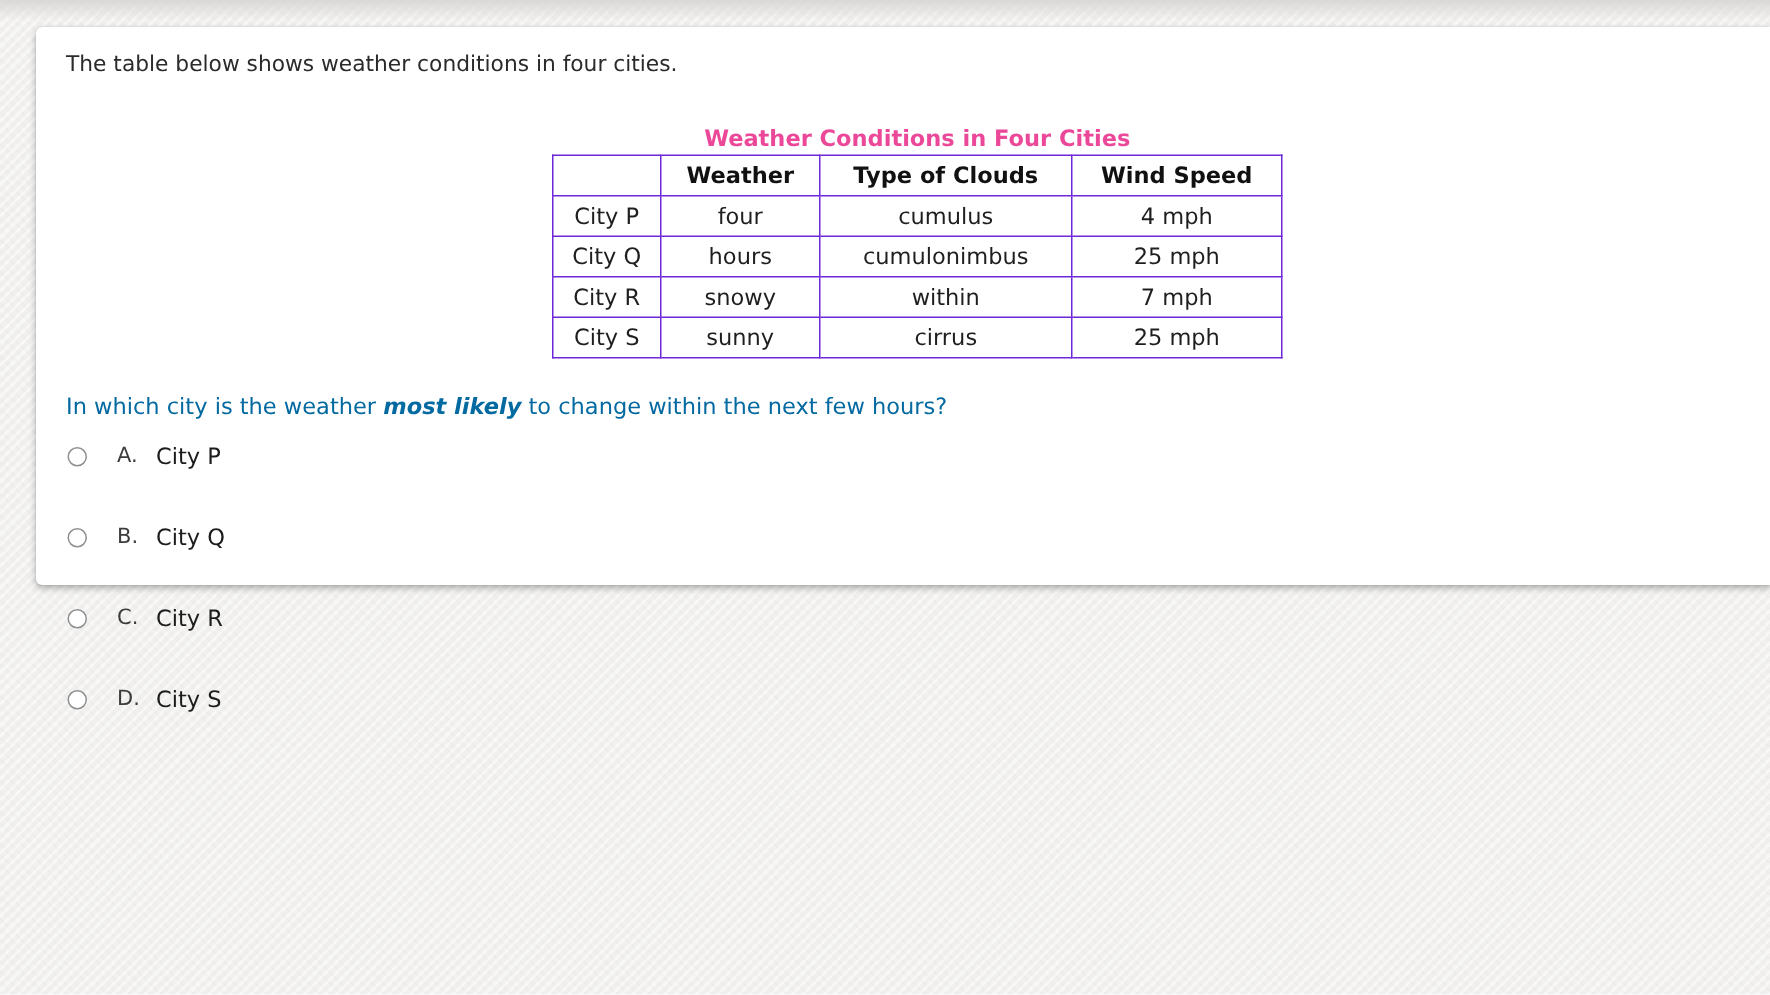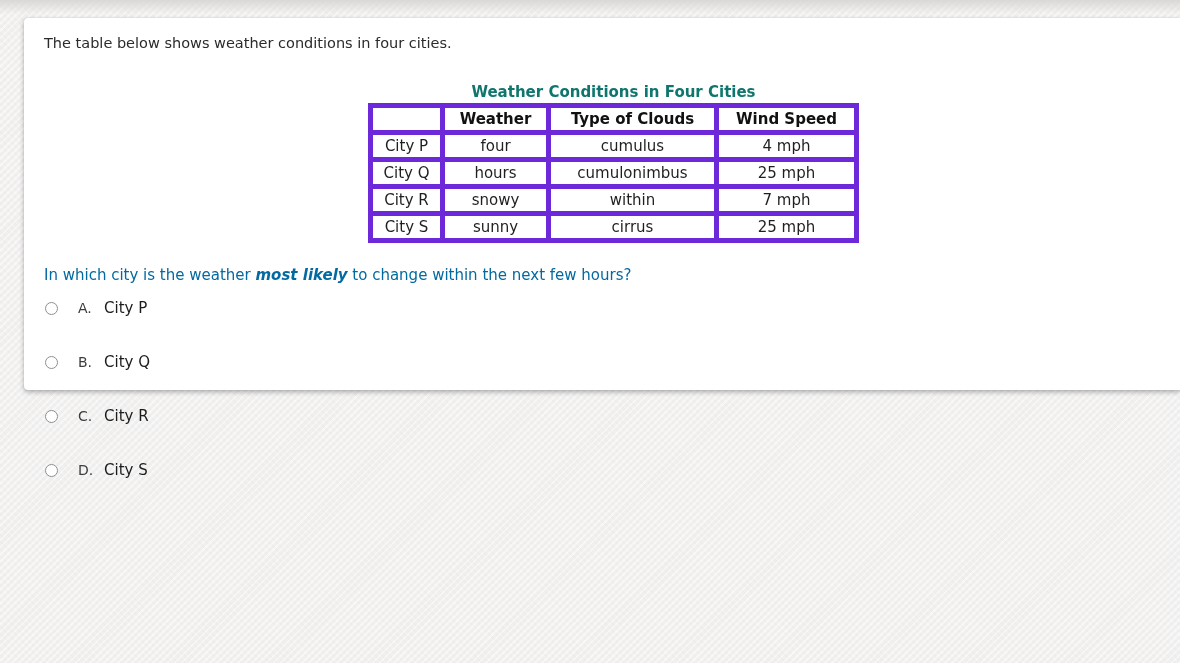--- a/index.html
+++ b/index.html
@@ -40,33 +40,33 @@
   }
   .table-wrap {
     width: -moz-fit-content;
     width: fit-content;
     margin-left: 324px;
     margin-top: 31px;
   }
   .table-title {
     font-size: 15px;
     font-weight: bold;
-    color: #0f766e;
+    color: #ec4899;
     text-align: center;
     margin-bottom: 2px;
     white-space: nowrap;
   }
   table.weather {
     border-collapse: collapse;
     table-layout: fixed;
     font-size: 15px;
     color: #1f1f1f;
   }
   table.weather th, table.weather td {
-    border: 5px solid #6d28d9;
+    border: 1px solid #6d28d9;
     text-align: center;
     vertical-align: middle;
     height: 27px;
     padding: 0 6px;
     overflow: hidden;
     white-space: nowrap;
   }
   table.weather th {
     font-weight: bold;
     color: #111111;

